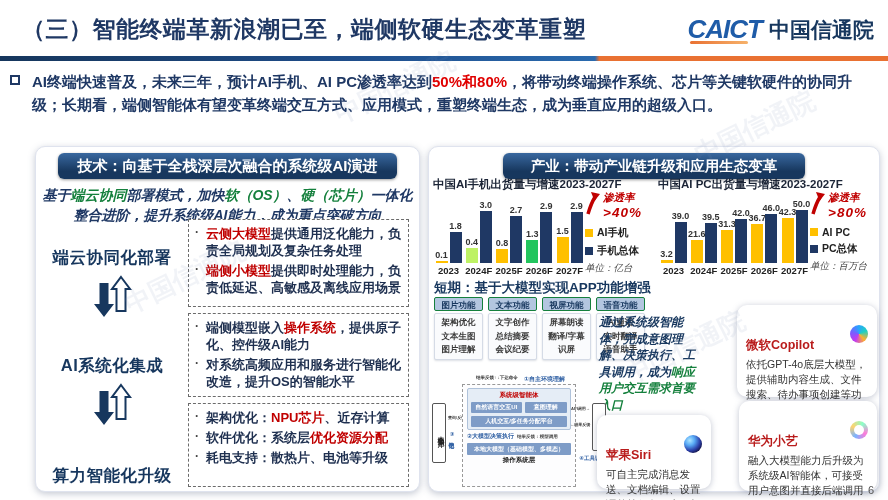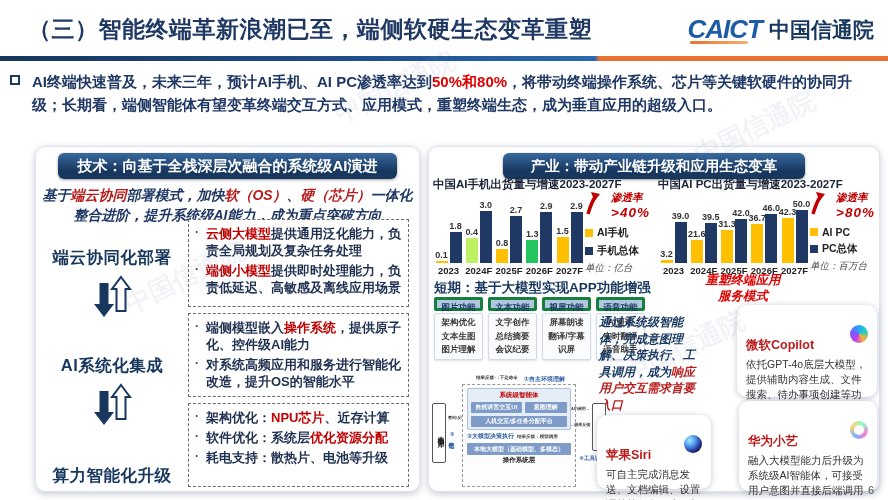--- a/index.html
+++ b/index.html
@@ -4,21 +4,21 @@
 <style>
   * { margin:0; padding:0; box-sizing:border-box; }
   html,body { width:888px; height:500px; }
   body { font-family:"Liberation Sans","DejaVu Sans",sans-serif; background:#fff; overflow:hidden; }
   .slide { position:relative; width:888px; height:500px; background:#fff; overflow:hidden; }
 
   .watermark { position:absolute; font-size:26px; font-weight:bold; color:#7C90B8; opacity:.10;
     transform:rotate(-26deg); white-space:nowrap; pointer-events:none; z-index:5; }
 
   
-  .title { position:absolute; left:28px; top:14px; font-size:23px; font-weight:bold; color:#1F3864; letter-spacing:.5px; }
+  .title { position:absolute; left:22px; top:14px; font-size:23px; font-weight:bold; color:#1F3864; letter-spacing:.5px; }
   .logo { position:absolute; right:14px; top:14px; display:flex; align-items:center; gap:7px; }
   .logo-caict { font-size:26px; font-weight:bold; font-style:italic; color:#1F5CA8; letter-spacing:-1px; position:relative; }
   .logo-caict::after { content:""; position:absolute; left:2px; bottom:1px; width:58px; height:3px;
     background:linear-gradient(90deg,#E97132,#F6B26B); border-radius:2px; }
   .logo-cn { font-size:21px; font-weight:bold; color:#17375E; }
   .divider { position:absolute; left:0; top:56px; width:888px; height:5px;
     background:linear-gradient(90deg,#16365C 0%,#1F4E8C 40%,#2A6AAE 67%,#E97132 67.5%,#E97132 100%); }
 
   
   .intro { position:absolute; left:8px; top:70px; width:860px; color:#1F3864; font-size:15px; font-weight:bold; line-height:1.56; padding-left:24px; }
@@ -32,21 +32,21 @@
   .panel-ind  { left:428px; top:146px; width:452px; height:346px; }
   .panel-header { position:absolute; top:6px; height:26px; line-height:26px; text-align:center;
     background:linear-gradient(180deg,#39689F 0%,#17375E 70%); color:#fff; font-weight:bold; border-radius:6px;
     box-shadow:0 1px 3px rgba(0,0,0,.4); white-space:nowrap; }
   .panel-tech .panel-header { left:22px; right:22px; font-size:15px; }
   .panel-ind .panel-header { left:74px; right:74px; font-size:14.5px; }
 
   
   .subtitle { position:absolute; left:6px; right:6px; top:38px; text-align:center; font-size:14px;
     font-weight:bold; font-style:italic; color:#1F3864; line-height:1.45; }
-  .seg-red { color:#b91c1c; }
+  .seg-red { color:#15803d; }
   .stages { position:absolute; left:0; top:88px; width:152px; text-align:center; }
   .stage { font-size:16.5px; font-weight:bold; color:#17375E; letter-spacing:.5px; }
   .st0 { margin-top:12px; } .st1 { margin-top:32px; } .st2 { margin-top:34px; }
   .dbl-arrow { margin-top:6px; height:44px; }
   .dashed-box { position:absolute; left:152px; right:10px; border:1px dashed #6b6b6b; padding:5px 6px 4px 6px; background:#fff; }
   .box0 { top:72px; height:88px; } .box1 { top:166px; height:84px; } .box2 { top:256px; height:84px; }
   .blt { display:flex; font-size:13px; font-weight:bold; color:#1F3050; line-height:1.32; margin-bottom:3px; }
   .blt .dot { width:11px; flex:0 0 11px; color:#444; font-size:12px; }
   .blt-red { color:#C00000; }
 
@@ -55,36 +55,36 @@
   .chart-a { left:2px; } .chart-b { left:227px; }
   .chart-title { position:absolute; left:2px; top:0; font-size:11.5px; font-weight:bold; color:#1b2436; white-space:nowrap; }
   .plot { position:absolute; left:4px; top:18px; width:148px; height:68px; display:flex; justify-content:space-between; align-items:flex-end; }
   .bar-group { position:relative; width:27px; height:100%; display:flex; align-items:flex-end; justify-content:center; gap:2px; }
   .bar { position:relative; width:12px; }
   .bar-val { position:absolute; bottom:100%; left:50%; transform:translateX(-50%); margin-bottom:1px;
     font-size:9px; font-weight:bold; color:#333; white-space:nowrap; }
   .x-label { position:absolute; top:100%; left:50%; transform:translateX(-50%); margin-top:2px;
     font-size:9.5px; font-weight:bold; color:#222; white-space:nowrap; }
   .side { position:absolute; left:154px; top:14px; width:70px; }
-  .pen-row { display:flex; align-items:flex-start; gap:11px; }
+  .pen-row { display:flex; align-items:flex-start; gap:3px; }
   .pen-txt { color:#C00000; font-weight:bold; font-style:italic; }
   .pen-label { font-size:10.5px; } .pen-value { font-size:13.5px; letter-spacing:1px; }
   .legend { margin-top:6px; }
   .lg-row { display:flex; align-items:center; gap:4px; margin-bottom:4px; }
   .lg-sq { width:8px; height:8px; flex:0 0 8px; }
   .lg-sq.y { background:#FFC000; } .lg-sq.n { background:#1F3864; }
   .lg-txt { font-size:10.5px; font-weight:bold; color:#222; white-space:nowrap; }
   .unit { margin-top:3px; font-size:9.5px; font-style:italic; color:#444; white-space:nowrap; }
 
   
   .sec-title { position:absolute; left:5px; font-size:13.5px; font-weight:bold; color:#17375E; white-space:nowrap; }
   .short-title { top:132px; } .long-title { top:212px; }
   .mini-table { position:absolute; left:5px; top:150px; display:flex; gap:5px; }
   .mini-col { width:49px; }
-  .mini-head { height:14px; line-height:14px; text-align:center; background:#B3C6E0; border:3px solid #15803d;
+  .mini-head { height:14px; line-height:14px; text-align:center; background:#B3C6E0; border:1px solid #15803d;
     color:#17375E; font-size:8.5px; font-weight:bold; border-radius:2px; }
   .mini-cell { margin-top:2px; border:1px solid #d5dbe6; background:#FAFBFD; border-radius:2px;
     text-align:center; font-size:8.5px; color:#3a3a3a; font-weight:bold; line-height:1.6; padding:2px 0; box-shadow:0 1px 2px rgba(120,130,150,.25); }
 
   .reshape { position:absolute; left:258px; top:126px; width:112px; text-align:center;
     color:#E00000; font-weight:bold; font-style:italic; font-size:12.5px; line-height:1.25; }
   .agent-summary { position:absolute; left:170px; top:167px; width:98px; font-size:12px;
     font-weight:bold; font-style:italic; color:#17375E; line-height:1.38; }
 
   
@@ -219,21 +219,21 @@
           <div class="bar-group">
             <div class="bar" style="height: 2px; background: rgb(255, 192, 0);">
               <span class="bar-val">0.1</span>
             </div>
             <div class="bar" style="height: 31.5px; background: rgb(31, 56, 100);">
               <span class="bar-val">1.8</span>
             </div>
             <div class="x-label">2023</div>
           </div>
           <div class="bar-group">
-            <div class="bar" style="height: 25px; background: #bef264; margin-top: 40px;">
+            <div class="bar" style="height: 15px; background: #bef264; margin-top: 40px;">
               <span class="bar-val">0.4</span>
             </div>
             <div class="bar" style="height: 52.5px; background: rgb(31, 56, 100);">
               <span class="bar-val">3.0</span>
             </div>
             <div class="x-label">2024F</div>
           </div>
           <div class="bar-group">
             <div class="bar" style="height: 14px; background: rgb(255, 192, 0);">
               <span class="bar-val">0.8</span>
@@ -390,24 +390,20 @@
       <div class="mini-col">
         <div class="mini-head">语音功能</div>
         <div class="mini-cell">
           <div>AI通话</div>
           <div>实时翻译</div>
           <div>语音助手</div>
         </div>
       </div>
     </div>
 
-    <div class="reshape">
-      <div>重塑终端应用</div>
-      <div>服务模式</div>
-    </div>
     <div class="agent-summary">
       <span>通过系统级智能体，完成意图理解、决策执行、工具调用，成为</span><span class="seg-red">响应用户交互需求首要入口</span>
     </div>
 
 
     <div class="diagram">
       <span class="dg-top">结果反馈↑ ↓下达命令</span>
       <span class="dg-env">①自主环境理解</span>
       <div class="vbox dg-kb">本地知识库</div>
       <span class="dg-query">查询/反馈</span>

